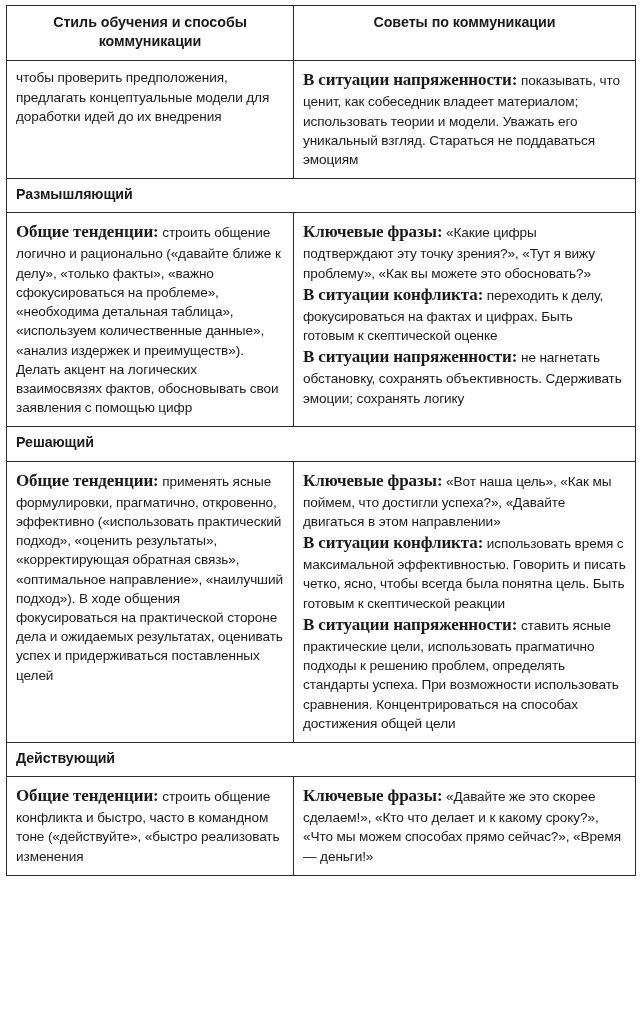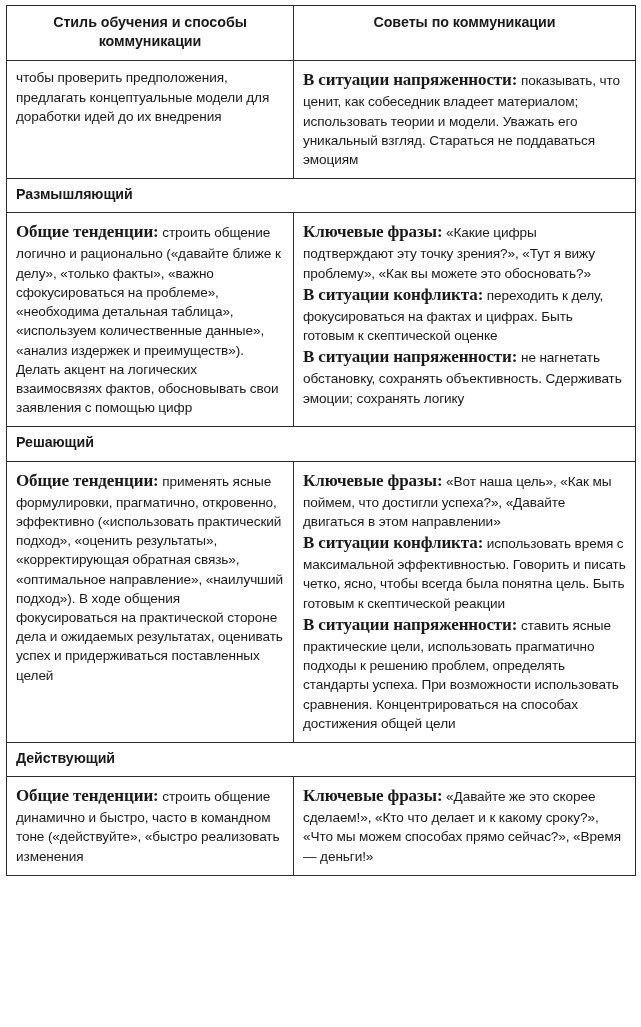--- a/index.html
+++ b/index.html
@@ -136,21 +136,21 @@
           <p><span class="lbl">В ситуации напряженности:</span><span> ставить ясные практические цели, использовать прагматично подходы к решению проблем, определять стандарты успеха. При возможности использовать сравнения. Концентрироваться на способах достижения общей цели</span></p>
         </td>
       </tr>
 
       <tr>
         <td class="section-band" colspan="2">Действующий</td>
       </tr>
 
       <tr>
         <td class="body-cell">
-          <p><span class="lbl">Общие тенденции:</span><span> строить общение динамично и быстро, часто в командном тоне («действуйте», «быстро реализовать изменения</span></p>
+          <p><span class="lbl">Общие тенденции:</span><span> строить общение конфликта и быстро, часто в командном тоне («действуйте», «быстро реализовать изменения</span></p>
         </td>
         <td class="body-cell">
           <p><span class="lbl">Ключевые фразы:</span><span> «Давайте же это скорее сделаем!», «Кто что делает и к какому сроку?», «Что мы можем способах прямо сейчас?», «Время — деньги!»</span></p>
         </td>
       </tr>
 
     </tbody>
   </table>
 </div>
 

